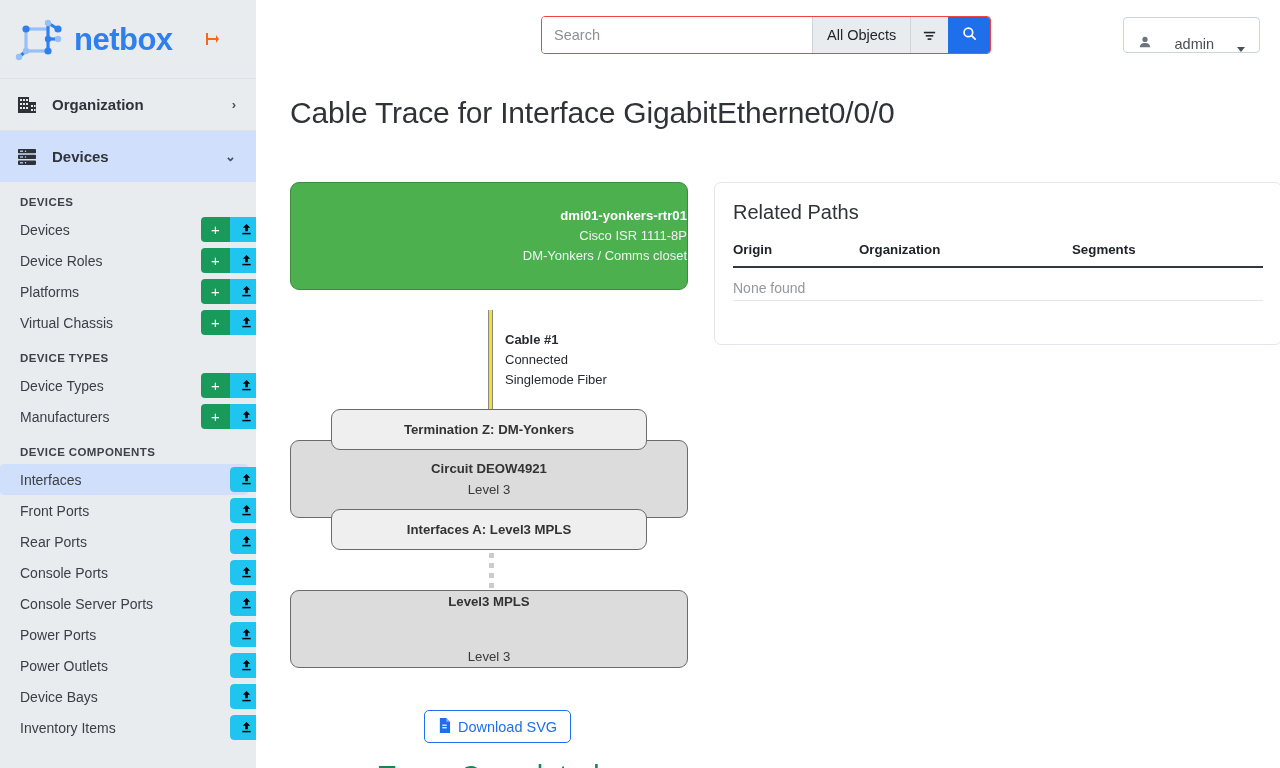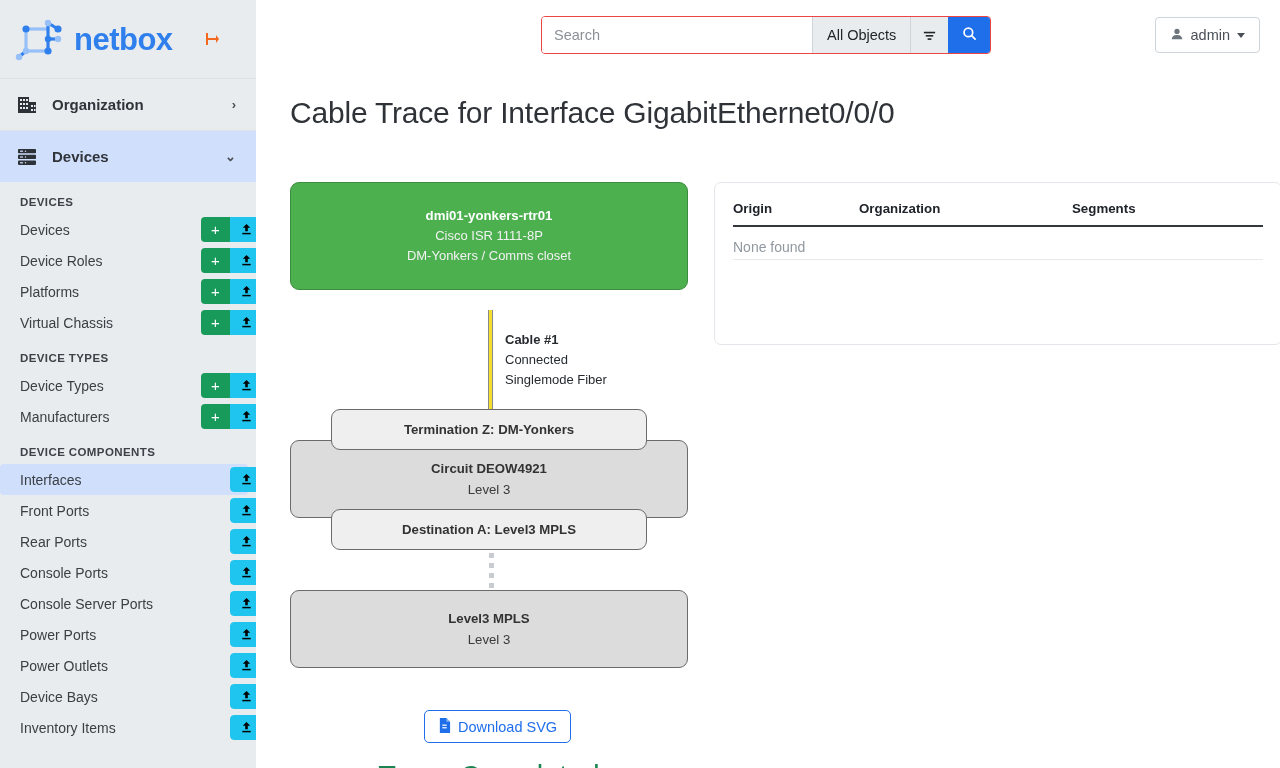--- a/index.html
+++ b/index.html
@@ -124,21 +124,21 @@
     background: #e9ecef; border: 0; border-left: 1px solid #ced4da;
     width: 38px; cursor: pointer;
     display: flex; align-items: center; justify-content: center;
   }
   .search-go {
     background: #1f6feb; border: 0; width: 42px; cursor: pointer;
     display: flex; align-items: center; justify-content: center;
   }
   .user-btn {
     margin-left: auto;
-    display: flex; align-items: center; gap: 7px;
+    display: flex; align-items: flex-end; gap: 23px;
     border: 1px solid #ced4da; border-radius: 4px;
     height: 36px; padding: 0 14px;
     font-size: 14.5px; color: #495057; cursor: pointer;
     background: #fff;
   }
   .caret { width: 0; height: 0; border-left: 4.5px solid transparent;
            border-right: 4.5px solid transparent; border-top: 5.5px solid #495057; }
 
   .page-title {
     font-size: 30px; font-weight: 400; color: #2f3338;
@@ -155,41 +155,41 @@
   .node {
     position: absolute;
     border: 1px solid #595959;
     border-radius: 9px;
     display: flex; flex-direction: column;
     align-items: center; justify-content: center;
     text-align: center;
   }
   .node.device {
     left: 0; top: 0; width: 398px; height: 108px;
-    background: #4cb04f; border-color: #3c8c3f;
+    background: #4cb04f; border-color: #3c8c3f; align-items: flex-end;
   }
   .node.device .n1 { font-size: 13.2px; font-weight: 700; color: #fff; line-height: 1.55; }
   .node.device .n2, .node.device .n3 { font-size: 13px; color: #f2f2f2; line-height: 1.55; }
 
   .node.term {
     left: 41px; width: 316px; height: 41px;
     background: #efefef; border-color: #6b6b6b;
     font-size: 13.2px; font-weight: 700; color: #333;
   }
   .node.iface { top: 87px; }
   .node.termz { top: 227px; }
   .node.terma { top: 327px; }
 
   .node.circuit {
     left: 0; top: 258px; width: 398px; height: 78px;
     background: #dcdcdc; border-color: #6b6b6b;
   }
   .node.provider {
     left: 0; top: 408px; width: 398px; height: 78px;
-    background: #dcdcdc; border-color: #6b6b6b;
+    background: #dcdcdc; border-color: #6b6b6b; justify-content: space-between;
   }
   .node.circuit .c1, .node.provider .c1 { font-size: 13.2px; font-weight: 700; color: #333; line-height: 1.6; }
   .node.circuit .c2, .node.provider .c2 { font-size: 13.2px; color: #3a3a3a; line-height: 1.6; }
 
   .cable-line {
     position: absolute;
     left: 198px; top: 128px;
     width: 5px; height: 100px;
     background: #f4df31;
     border-left: 1px solid #8a8a8a;
@@ -574,21 +574,21 @@
           <div class="node circuit">
             <div class="c1">Circuit DEOW4921</div>
             <div class="c2">Level 3</div>
           </div>
 
           <div class="node term termz">
             <span>Termination Z: DM-Yonkers</span>
           </div>
 
           <div class="node term terma">
-            <span>Destination A: Level3 MPLS</span>
+            <span>Interfaces A: Level3 MPLS</span>
           </div>
 
           <div class="dots-link"></div>
 
           <div class="node provider">
             <div class="c1">Level3 MPLS</div>
             <div class="c2">Level 3</div>
           </div>
 
           <button class="dl-btn">
@@ -601,20 +601,21 @@
               </svg>
             </span>
             <span>Download SVG</span>
           </button>
 
           <div class="trace-status">Trace Completed</div>
         </div>
       </div>
 
       <section class="card">
+        <div class="card-title">Related Paths</div>
         <table class="paths">
           <thead>
             <tr>
               <th class="c1">Origin</th>
               <th class="c2">Organization</th>
               <th class="c3">Segments</th>
             </tr>
           </thead>
           <tbody>
             <tr>

